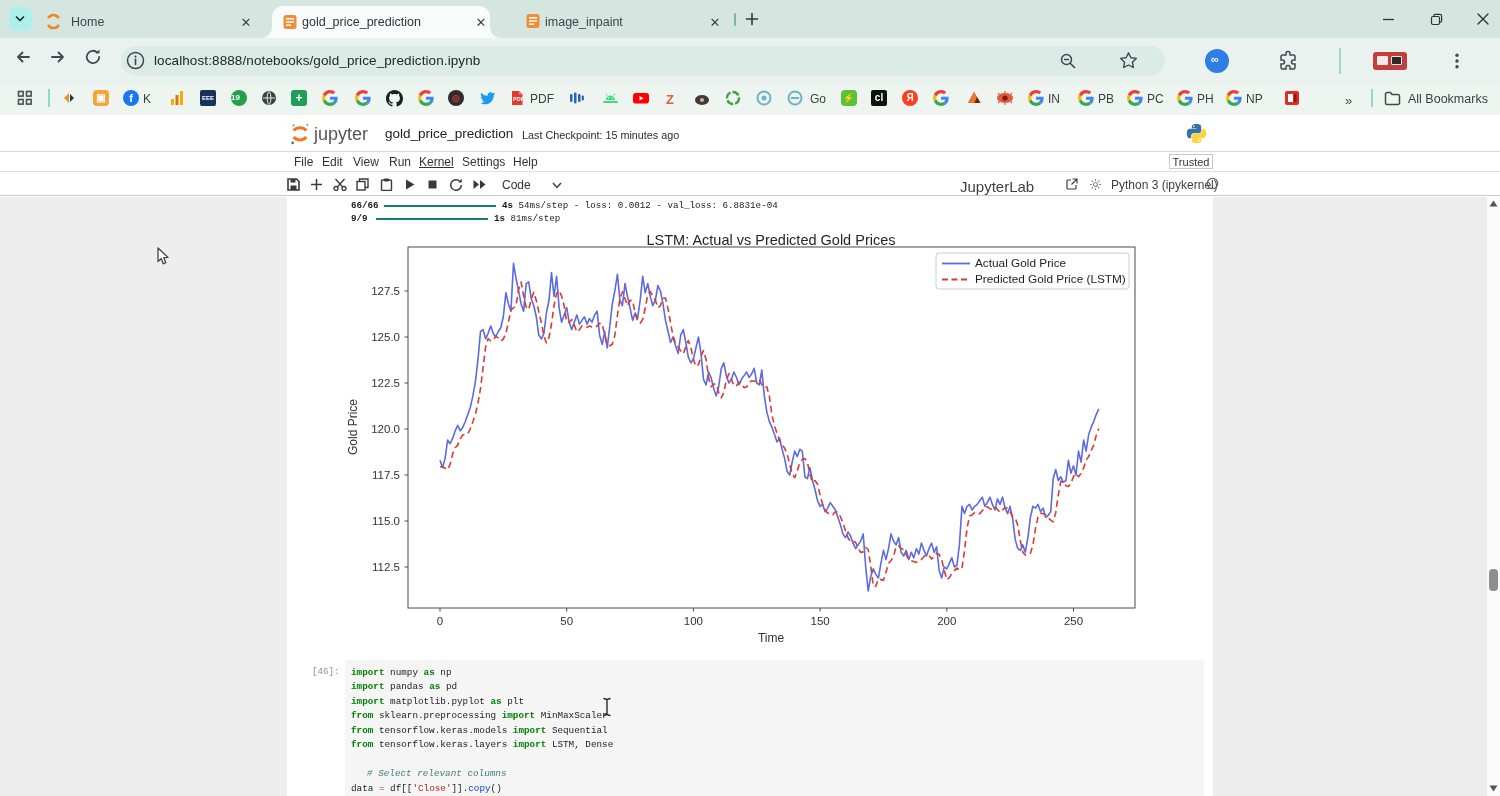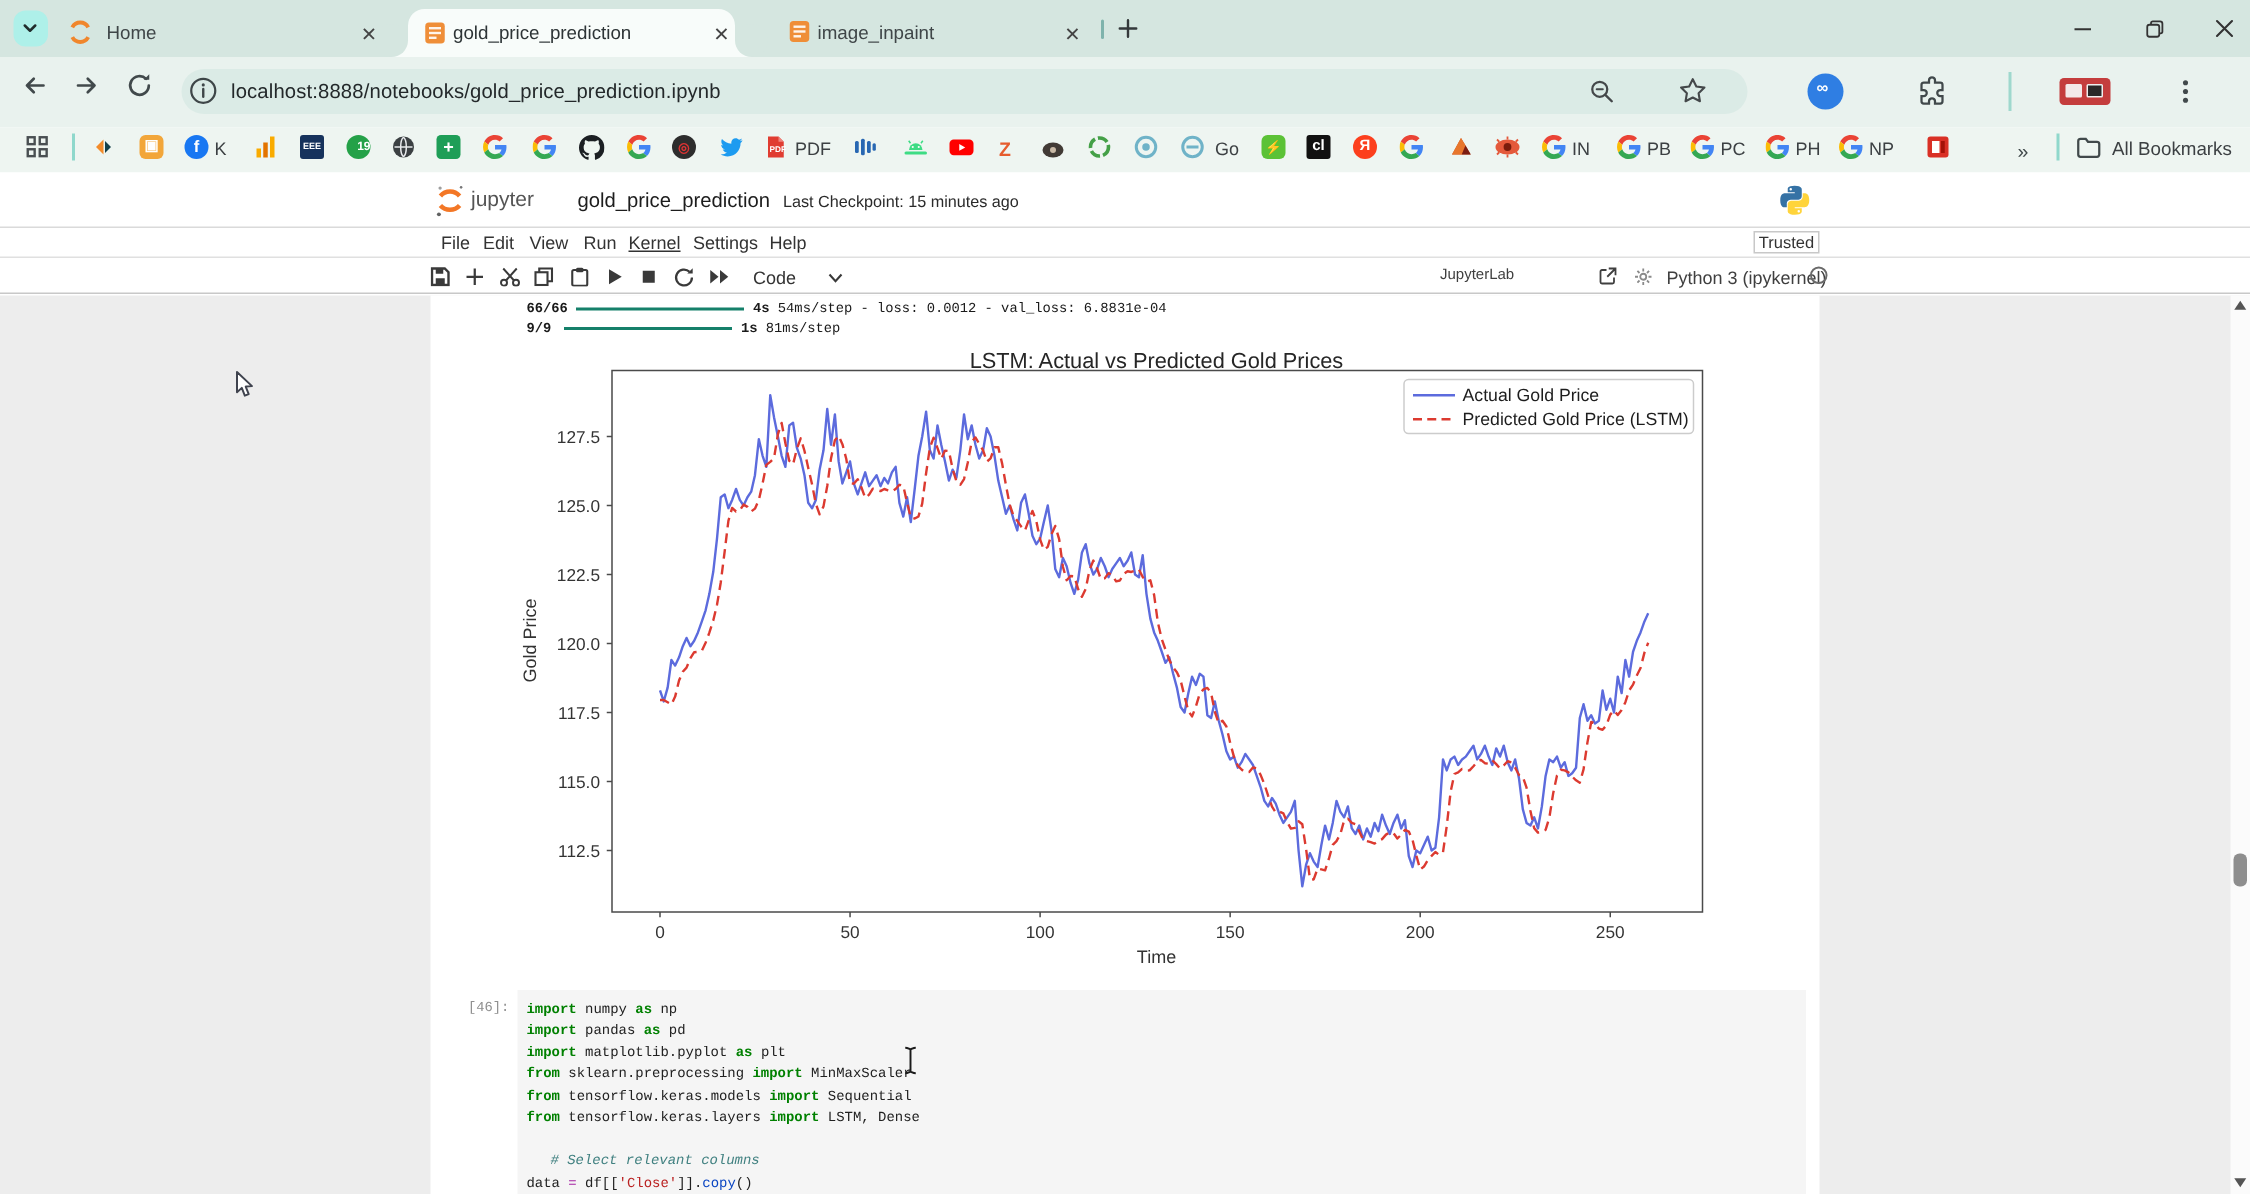--- a/index.html
+++ b/index.html
@@ -166,21 +166,21 @@
     </svg>
 <div style="position:absolute;left:93px;top:5px;width:16px;height:16px;border-radius:4px;background:#f2a63a;color:#fff;font-size:10px;font-weight:bold;text-align:center;line-height:16px;">▣</div>
 <div style="position:absolute;left:123px;top:5px;width:16px;height:16px;border-radius:8px;background:#1877f2;color:#fff;font-size:11px;font-weight:bold;text-align:center;line-height:16px;">f</div>
 <span class="btxt" style="top:7px;left:143px;">K</span>
 <svg width="16" height="16" style="position:absolute;left:169px;top:5px" viewBox="0 0 16 16">
       <rect x="2" y="9" width="3" height="6" fill="#f9ab00"></rect>
       <rect x="6.5" y="5" width="3" height="10" fill="#e37400"></rect>
       <rect x="11" y="1" width="3" height="14" fill="#f9ab00"></rect>
     </svg>
 <div style="position:absolute;left:200px;top:5px;width:16px;height:16px;border-radius:2px;background:#16325c;color:#fff;font-size:6px;font-weight:bold;text-align:center;line-height:16px;">EEE</div>
-<div style="position:absolute;left:231px;top:5px;width:16px;height:16px;border-radius:8px;background:#24a148;color:#fff;font-size:8px;font-weight:bold;text-align:right;line-height:16px;">19</div>
+<div style="position:absolute;left:231px;top:5px;width:16px;height:16px;border-radius:8px;background:#24a148;color:#fff;font-size:8px;font-weight:bold;text-align:left;line-height:16px;">19</div>
 <svg width="16" height="16" style="position:absolute;left:261px;top:5px" viewBox="0 0 16 16">
       <circle cx="8" cy="8" r="7" fill="#3b4043"></circle>
       <path d="M2 8 h12 M8 1.5 c2.5 2 2.5 11 0 13 M8 1.5 c-2.5 2 -2.5 11 0 13" stroke="#e8eaed" stroke-width="1" fill="none"></path>
     </svg>
 <div style="position:absolute;left:291px;top:5px;width:16px;height:16px;border-radius:3px;background:#1e9e57;color:#fff;font-size:12px;font-weight:bold;text-align:center;line-height:16px;">+</div>
 <svg width="16" height="16" style="position:absolute;left:322px;top:5px" viewBox="0 0 48 48">
       <path fill="#EA4335" d="M24 9.5c3.54 0 6.71 1.22 9.21 3.6l6.85-6.85C35.9 2.38 30.47 0 24 0 14.62 0 6.51 5.38 2.56 13.22l7.98 6.19C12.43 13.72 17.74 9.5 24 9.5z"></path>
       <path fill="#4285F4" d="M46.98 24.55c0-1.57-.15-3.09-.38-4.55H24v9.02h12.94c-.58 2.96-2.26 5.48-4.78 7.18l7.73 6c4.51-4.18 7.09-10.36 7.09-17.65z"></path>
       <path fill="#FBBC05" d="M10.53 28.59c-.48-1.45-.76-2.99-.76-4.59s.27-3.14.76-4.59l-7.98-6.19C.92 16.46 0 20.12 0 24c0 3.88.92 7.54 2.56 10.78l7.97-6.19z"></path>
       <path fill="#34A853" d="M24 48c6.48 0 11.93-2.13 15.89-5.81l-7.73-6c-2.15 1.45-4.92 2.3-8.16 2.3-6.26 0-11.57-4.22-13.47-9.91l-7.98 6.19C6.51 42.62 14.62 48 24 48z"></path>
@@ -312,21 +312,21 @@
   </div>
 
 <div id="jhead">
   <svg width="22" height="24" style="position:absolute;left:289px;top:7px" viewBox="0 0 22 24">
     <path d="M4.6 8.6 A8.5 8.5 0 0 1 17.4 8.6" fill="none" stroke="#f37726" stroke-width="3.0"></path>
     <path d="M17.4 15.0 A8.5 8.5 0 0 1 4.6 15.0" fill="none" stroke="#f37726" stroke-width="3.0"></path>
     <circle cx="4.4" cy="3.4" r="1.1" fill="#9e9e9e"></circle>
       <circle cx="18.4" cy="2.9" r="0.85" fill="#767677"></circle>
       <circle cx="3.6" cy="20.9" r="1.3" fill="#616262"></circle>
   </svg>
-  <span style="position:absolute;left:314px;top:9px;font-size:14px;color:#555555;letter-spacing:0px;">jupyter</span>
+  <span style="position:absolute;left:314px;top:9px;font-size:18px;color:#555555;letter-spacing:0px;">jupyter</span>
   <span style="position:absolute;left:385px;top:11px;font-size:13.5px;color:#1d1d1d;">gold_price_prediction</span>
   <span style="position:absolute;left:522px;top:14px;font-size:10.8px;color:#2b2b2b;">Last Checkpoint: 15 minutes ago</span>
   <svg width="21" height="21" style="position:absolute;left:1186px;top:8px" viewBox="0 0 48 48">
     <path d="M23.8 2 C12.6 2 13.3 6.9 13.3 6.9 l0 5 10.7 0 0 1.5 -14.9 0 s-7.2 -0.8 -7.2 10.5 c0 11.3 6.3 10.9 6.3 10.9 l3.7 0 0 -5.2 s-0.2 -6.3 6.2 -6.3 l10.6 0 s6 0.1 6 -5.8 l0 -9.7 S35.6 2 23.8 2 Z M17.9 5.4 a1.9 1.9 0 1 1 0 3.8 1.9 1.9 0 0 1 0 -3.8 Z" fill="#3572a5"></path>
     <path d="M24.2 46 c11.2 0 10.5 -4.9 10.5 -4.9 l0 -5 -10.7 0 0 -1.5 14.9 0 s7.2 0.8 7.2 -10.5 c0 -11.3 -6.3 -10.9 -6.3 -10.9 l-3.7 0 0 5.2 s0.2 6.3 -6.2 6.3 l-10.6 0 s-6 -0.1 -6 5.8 l0 9.7 S12.4 46 24.2 46 Z M30.1 42.6 a1.9 1.9 0 1 1 0 -3.8 1.9 1.9 0 0 1 0 3.8 Z" fill="#ffd43b"></path>
   </svg>
 </div>
 <div id="jmenu">
   <span class="mi" style="left:294px;">File</span>
   <span class="mi" style="left:322px;">Edit</span>
@@ -370,21 +370,21 @@
       <path d="M12.8 0.8 V4.4 H9.2 Z" fill="#3a3a3a"></path>
     </svg>
 <svg width="15" height="13" style="position:absolute;left:472px;top:5px" viewBox="0 0 15 13">
       <path d="M1.5 2 L7 6.5 L1.5 11 Z" fill="#3a3a3a"></path>
       <path d="M8 2 L13.5 6.5 L8 11 Z" fill="#3a3a3a"></path>
     </svg>
 <span style="position:absolute;left:502px;top:5px;font-size:12px;color:#333;">Code</span>
 <svg width="12" height="12" style="position:absolute;left:551px;top:6px" viewBox="0 0 12 12">
       <path d="M2 4 L6 8.5 L10 4" fill="none" stroke="#3a3a3a" stroke-width="1.4"></path>
     </svg>
-<span style="position:absolute;left:960px;top:5px;font-size:10px;color:#3f3f3f;">JupyterLab</span>
+<span style="position:absolute;left:960px;top:5px;font-size:15px;color:#3f3f3f;">JupyterLab</span>
 <svg width="12" height="12" style="position:absolute;left:1066px;top:5px" viewBox="0 0 12 12">
       <path d="M5 2 H2 a1 1 0 0 0-1 1 v7 a1 1 0 0 0 1 1 h7 a1 1 0 0 0 1-1 V7" fill="none" stroke="#3f3f3f" stroke-width="1.2"></path>
       <path d="M6.5 1 H11 V5.5 M11 1 L5.5 6.5" fill="none" stroke="#3f3f3f" stroke-width="1.2"></path>
     </svg>
 <svg width="13" height="13" style="position:absolute;left:1089px;top:5px" viewBox="0 0 13 13">
       <circle cx="6.5" cy="6.5" r="2" fill="none" stroke="#8a8a8a" stroke-width="1.2"></circle>
       <path d="M6.5 1 v2 M6.5 10 v2 M1 6.5 h2 M10 6.5 h2 M2.6 2.6 l1.4 1.4 M9 9 l1.4 1.4 M2.6 10.4 L4 9 M9 4 l1.4 -1.4" stroke="#8a8a8a" stroke-width="1.2"></path>
     </svg>
 <span style="position:absolute;left:1111px;top:5px;font-size:12px;color:#3f3f3f;">Python 3 (ipykernel)</span>
 <svg width="13" height="13" style="position:absolute;left:1206px;top:4px" viewBox="0 0 13 13">

